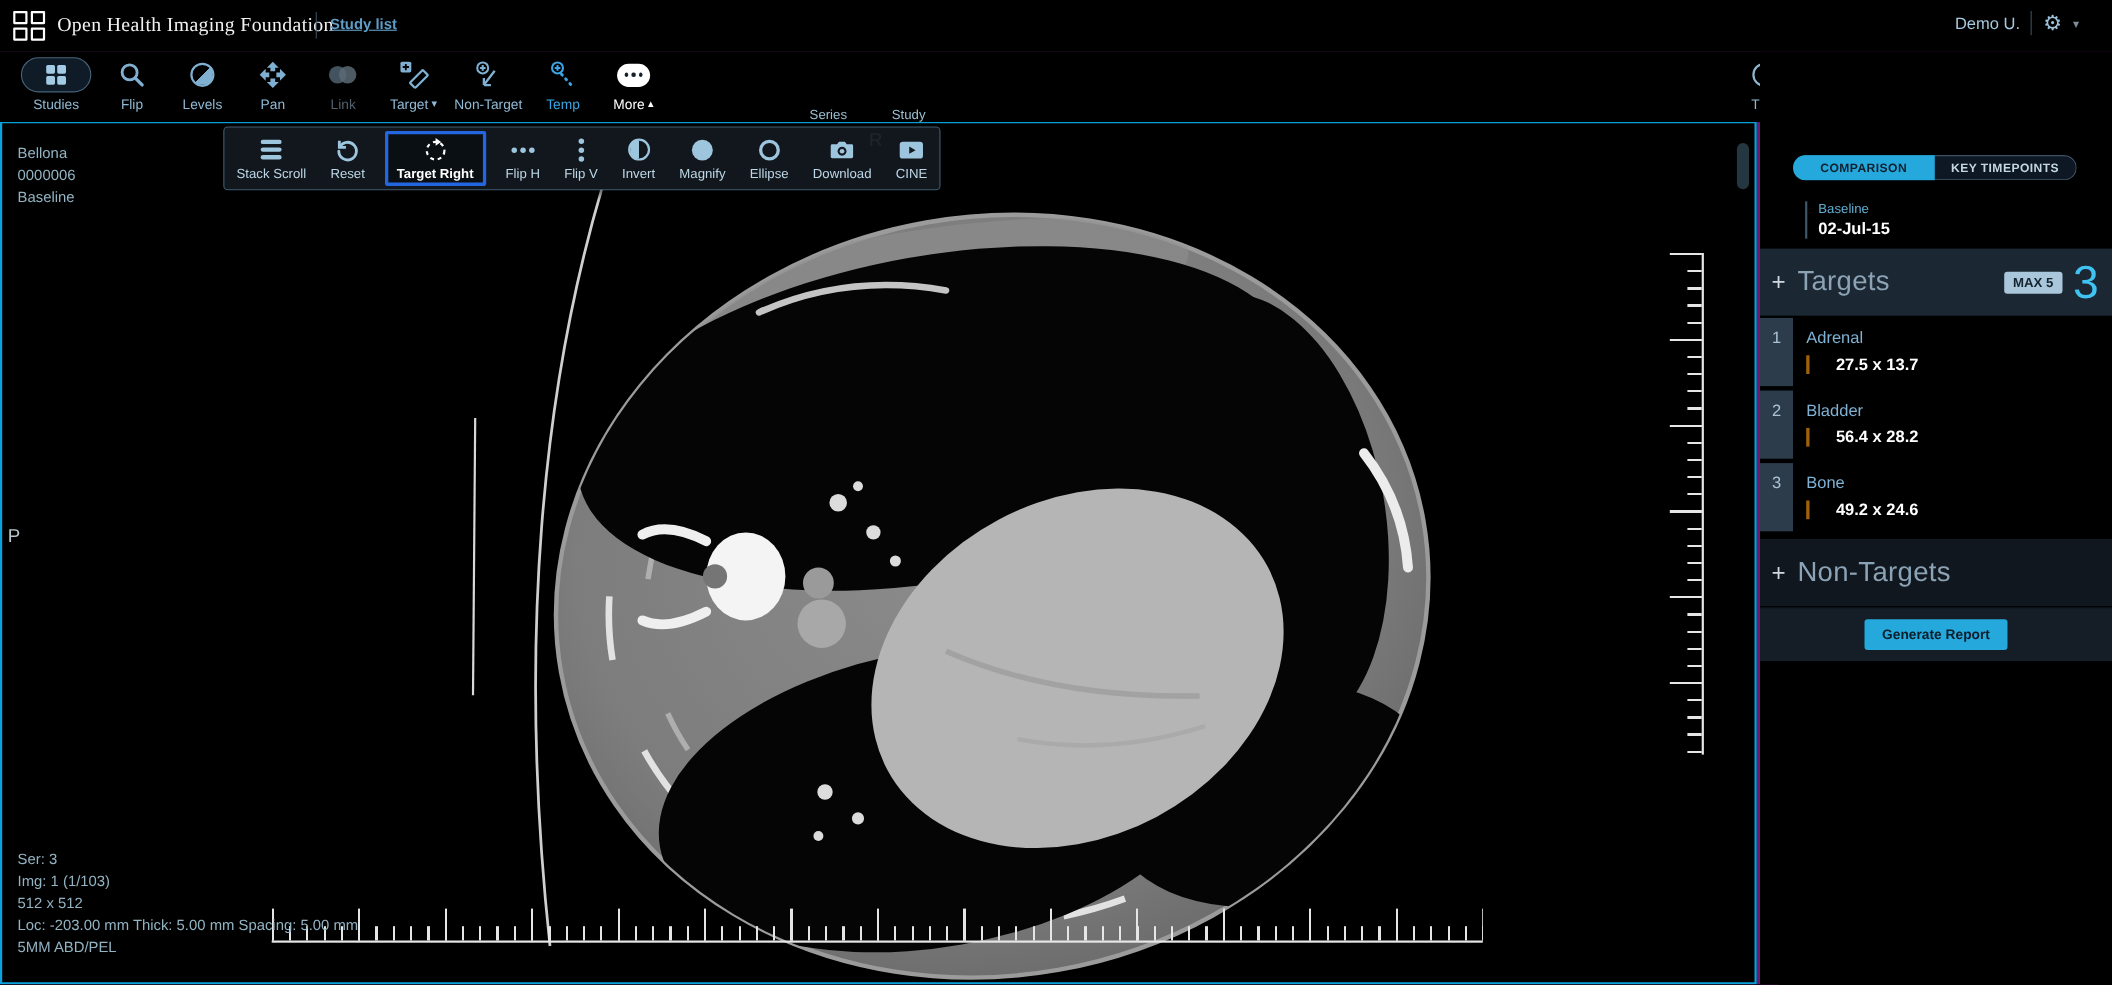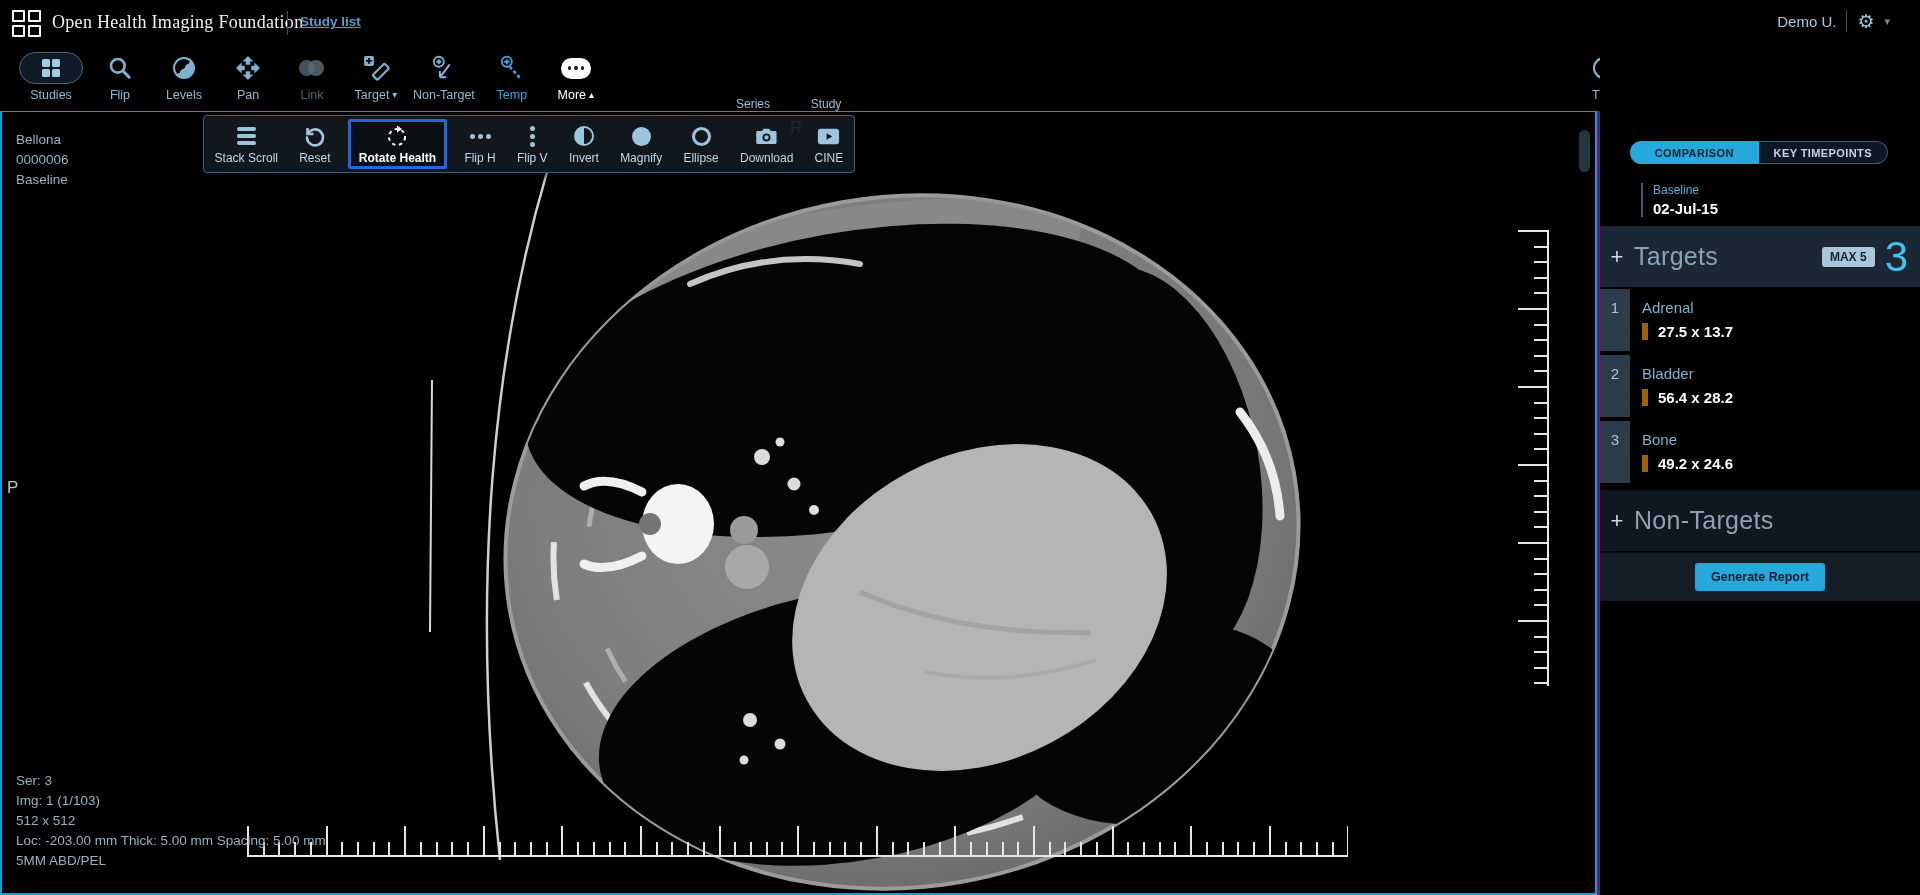--- a/index.html
+++ b/index.html
@@ -129,21 +129,21 @@
   .plus{font-size:22px;color:#cfd8df;width:34px;text-align:center;cursor:pointer;font-weight:300;}
   .sectitle{font-size:25px;color:#8ba3b5;letter-spacing:.3px;flex:1;font-weight:300;}
   .maxbadge{background:#a9c6da;color:#16242f;font-size:12px;font-weight:bold;border-radius:3px;
         padding:3px 8px;margin-right:10px;}
   .count{font-size:42px;color:#41c3f2;font-weight:300;margin-right:12px;line-height:1;}
   .trows{position:absolute;left:0;top:242px;width:320px;}
   .trow{display:flex;height:62px;margin-bottom:4px;background:#000;cursor:pointer;}
   .tnum{width:30px;background:#2d3c4b;color:#a9c4d6;font-size:15px;text-align:center;padding-top:10px;box-sizing:border-box;}
   .tinfo{padding:10px 0 0 12px;}
   .tname{font-size:15px;color:#7fb2d4;}
-  .tsize{font-size:15px;font-weight:bold;color:#fff;margin-top:7px;border-left:6px solid #a16207;padding-left:10px;}
+  .tsize{font-size:15px;font-weight:bold;color:#fff;margin-top:7px;border-left:3px solid #a16207;padding-left:24px;}
   .reportsec{position:absolute;left:0;top:505px;width:320px;height:48px;background:#151d27;
         border-top:1px solid #0a0f14;display:flex;align-items:center;justify-content:center;}
   .reportbtn{background:#25a8dc;color:#0e1d2a;font-size:12.5px;font-weight:bold;border:none;
         border-radius:3px;padding:7px 16px;cursor:pointer;font-family:"Liberation Sans",sans-serif;}
 </style>
 </head>
 <body>
 
 <div class="app">
 
@@ -336,21 +336,21 @@
       </span>
       <span class="slabel">Reset</span>
     </div>
     <div class="sbtn hl">
       <span class="iconwrap">
         <svg width="24" height="24" viewBox="0 0 24 24" fill="none" stroke="#fff">
             <circle cx="12" cy="13" r="8" stroke-width="2" stroke-dasharray="3.5 3.5"></circle>
             <path d="M12 1.5l5 3.5-5 3.5" fill="#fff" stroke="none"></path>
           </svg>
       </span>
-      <span class="slabel">Rotate Health</span>
+      <span class="slabel">Target Right</span>
     </div>
     <div class="sbtn">
       <span class="iconwrap">
           <span class="dots-h">
             <i></i>
             <i></i>
             <i></i>
           </span>
         </span>
       <span class="slabel">Flip H</span>

